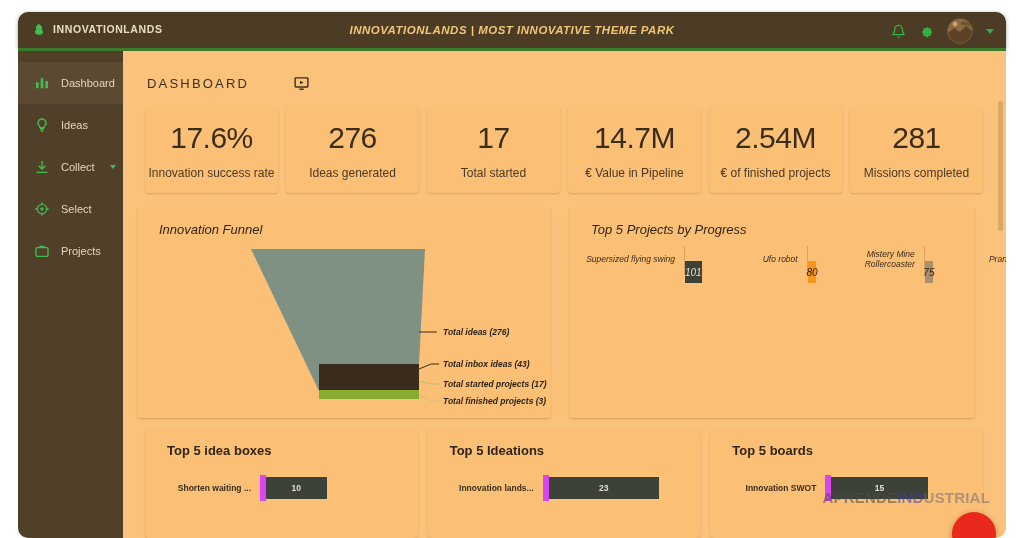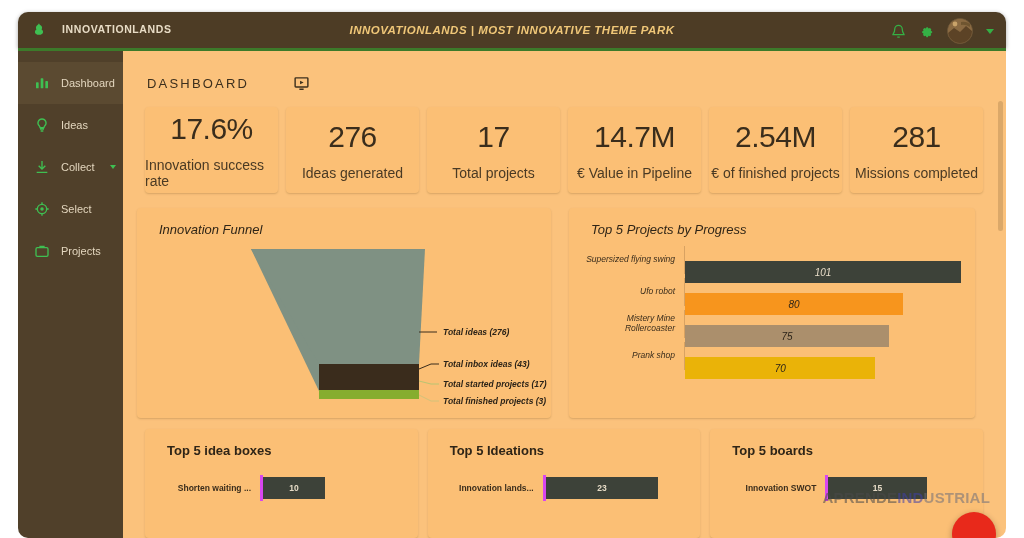--- a/index.html
+++ b/index.html
@@ -4,21 +4,21 @@
 <style>
   html,body{margin:0;padding:0;background:#ffffff;}
   body{width:1024px;height:538px;overflow:hidden;font-family:"Liberation Sans",sans-serif;}
   .app{position:absolute;left:18px;top:12px;width:988px;height:526px;}
 
   
   .topbar{position:absolute;left:0;top:0;width:988px;height:36px;
           background:#4d3c25;border-radius:10px 10px 0 0;
           box-shadow:0 1px 4px rgba(0,0,0,.35);}
   .topbar:after{content:"";position:absolute;left:0;bottom:-3px;width:988px;height:3px;background:#3c7a2a;}
-  .brand{position:absolute;left:14px;top:10px;display:flex;align-items:center;gap:16px;}
+  .brand{position:absolute;left:14px;top:10px;display:flex;align-items:center;gap:7px;}
   .brand-logo{width:14px;height:14px;color:#3fbf52;display:block;}
   .brand-txt{font-size:10.5px;letter-spacing:.6px;color:#e8dcc6;font-weight:600;}
   .topbar-title{position:absolute;left:0;top:0;width:988px;height:36px;
     display:flex;align-items:center;justify-content:center;
     font-size:11.5px;font-weight:700;letter-spacing:.5px;color:#f0c778;font-style:italic;}
   .topbar-right{position:absolute;right:12px;top:6px;display:flex;align-items:center;gap:13px;}
   .ticon{width:15px;height:15px;color:#35b045;display:block;}
   .avatar{width:24px;height:24px;border-radius:50%;overflow:hidden;display:block;
           border:1px solid #6a5436;background:#8a6a42;}
   .chev{width:0;height:0;border-left:4px solid transparent;border-right:4px solid transparent;
@@ -41,50 +41,50 @@
   .page-head{position:absolute;left:24px;top:24px;display:flex;align-items:center;gap:44px;}
   .page-title{font-size:13px;letter-spacing:2.2px;color:#3c2f1d;font-weight:500;}
   .present-ico{width:17px;height:17px;color:#3c2f1d;display:block;cursor:pointer;}
 
   
   .kpis{position:absolute;left:22px;top:56px;width:838px;display:flex;gap:8px;}
   .kpi{flex:1;height:86px;background:#fbbf75;border-radius:4px;
        box-shadow:0 1px 2px rgba(90,60,20,.22);
        display:flex;flex-direction:column;align-items:center;justify-content:center;gap:11px;}
   .kpi-val{font-size:30px;color:#3a2d1c;letter-spacing:-.5px;}
-  .kpi-lbl{font-size:14px;color:#4a3a24;}
+  .kpi-lbl{font-size:12px;color:#4a3a24;text-align:right;}
 
   
   .panels{position:absolute;left:14px;top:157px;width:838px;display:flex;gap:18px;font-style:italic;}
   .panel{background:#fbbf75;border-radius:4px;box-shadow:0 1px 2px rgba(90,60,20,.22);
          height:210px;position:relative;}
   .panel-title{position:absolute;left:22px;top:14px;font-size:13px;color:#2f2517;}
 
   .funnel-panel{width:414px;}
   .funnel-wrap{position:absolute;left:0;top:28px;width:414px;height:178px;}
   .funnel-svg{display:block;}
 
   .bars-panel{flex:1;}
-  .bars{position:absolute;left:14px;top:38px;right:14px;display:flex;flex-direction:column;gap:4px;}
+  .bars{position:absolute;left:14px;top:38px;right:14px;display:flex;gap:4px;}
   .bar-row{display:flex;align-items:center;height:28px;}
   .bar-label{width:92px;text-align:right;font-size:8.5px;color:#3a2d1c;line-height:1.15;
              padding-right:9px;}
   .bar-track{flex:1;height:28px;border-left:1px solid #d8a262;position:relative;}
   .bar{height:22px;margin-top:15px;display:flex;align-items:center;justify-content:center;
        font-size:10px;color:#2b2318;}
   .bar.dark{color:#e7dcc7;}
 
   
   .bottom{position:absolute;left:22px;top:378px;width:838px;display:flex;gap:10px;font-weight:bold;}
   .bcard{flex:1;height:109px;background:#fbbf75;border-radius:4px;
          box-shadow:0 1px 2px rgba(90,60,20,.22);position:relative;overflow:hidden;}
   .bcard-title{position:absolute;left:22px;top:14px;font-size:13px;color:#2f2517;}
   .brow{position:absolute;left:14px;top:46px;right:14px;display:flex;align-items:center;}
   .brow-label{width:92px;text-align:right;font-size:8.5px;color:#3a2d1c;padding-right:9px;}
-  .brow-track{flex:1;border-left:3px solid #d946ef;height:26px;text-align:center;}
+  .brow-track{flex:1;border-left:6px solid #d946ef;height:26px;text-align:center;}
   .brow-bar{height:22px;margin-top:2px;background:#3d4239;display:flex;align-items:center;
             justify-content:center;font-size:8.5px;color:#e7dcc7;}
 
   
   .scrollbar{position:absolute;right:3px;top:50px;width:5px;height:130px;background:#dba869;border-radius:3px;}
   .watermark{position:absolute;right:16px;bottom:32px;font-size:15px;font-weight:700;
              letter-spacing:.2px;opacity:.55;white-space:nowrap;}
   .wm-a{color:#4a4a4a;} .wm-b{color:#3f3fa8;} .wm-c{color:#6e6e7a;}
   .fab{position:absolute;right:10px;bottom:-18px;width:44px;height:44px;border-radius:50%;
        background:#e8291b;box-shadow:0 2px 6px rgba(0,0,0,.3);cursor:pointer;}
@@ -184,21 +184,21 @@
         <div class="kpi">
           <div class="kpi-val">17.6%</div>
           <div class="kpi-lbl">Innovation success rate</div>
         </div>
         <div class="kpi">
           <div class="kpi-val">276</div>
           <div class="kpi-lbl">Ideas generated</div>
         </div>
         <div class="kpi">
           <div class="kpi-val">17</div>
-          <div class="kpi-lbl">Total projects</div>
+          <div class="kpi-lbl">Total started</div>
         </div>
         <div class="kpi">
           <div class="kpi-val">14.7M</div>
           <div class="kpi-lbl">€ Value in Pipeline</div>
         </div>
         <div class="kpi">
           <div class="kpi-val">2.54M</div>
           <div class="kpi-lbl">€ of finished projects</div>
         </div>
         <div class="kpi">

